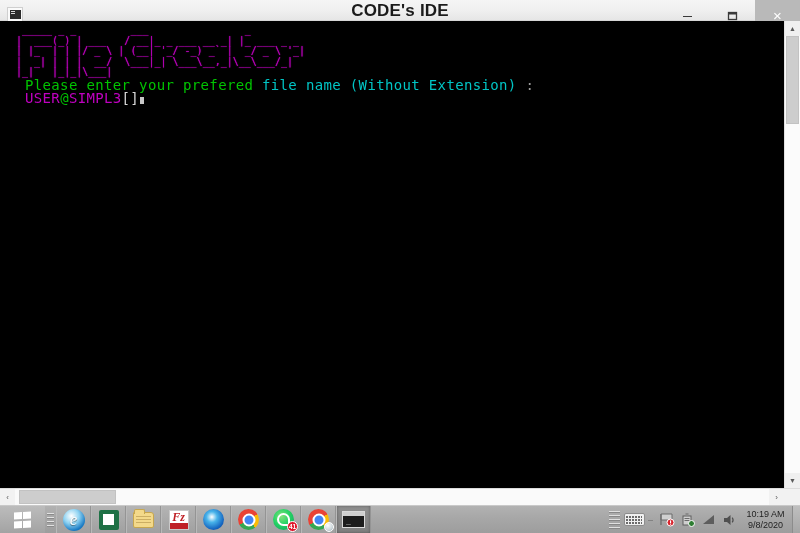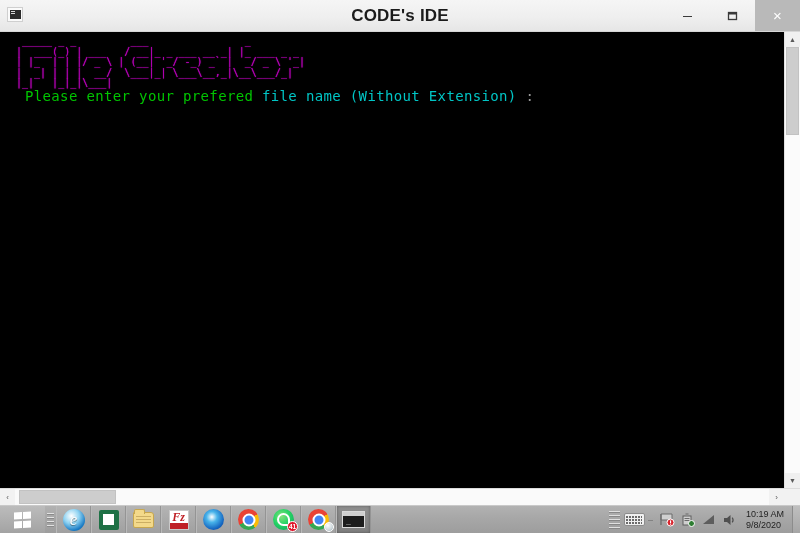--- a/index.html
+++ b/index.html
@@ -14,21 +14,21 @@
   #app-window {
     position: absolute; left: 0; top: 0;
     width: 800px; height: 505px;
     background: #ffffff;
     display: flex; flex-direction: column;
   }
 
   
   #title-bar {
     position: relative;
-    height: 32px;
+    height: 21px;
     background: linear-gradient(to bottom, #f5f5f5 0%, #efefef 55%, #e6e6e6 100%);
     border-bottom: 1px solid #d6d6d6;
     display: flex; align-items: center;
     flex: none;
   }
   #win-icon {
     position: absolute; left: 7px; top: 7px;
     width: 16px; height: 15px;
     background: #fafafa;
     border: 1px solid #cfcfcf;
@@ -340,21 +340,21 @@
     gap:1px; padding:1.5px;
   }
   #kb-icon span { background:#6b6b6b; display:block; }
   .tray-sep { color:#6f6f6f; font-size:9px; padding:0 3px; }
   .net-icon {
     width:0; height:0;
     border-left: 11px solid transparent;
     border-bottom: 9px solid #5d5d5d;
   }
   #clock {
-    text-align: left;
+    text-align: center;
     color: #1f1f1f;
     font-size: 9px;
     line-height: 11px;
     font-family: "Liberation Sans", sans-serif;
     padding: 0 5px 0 6px;
     min-width: 50px;
   }
   #show-desktop {
     width: 8px; height: 28px;
     background: linear-gradient(to bottom,#bfbfbf,#a5a5a5);
@@ -391,20 +391,21 @@
 
     <div id="terminal-screen">
       <pre id="ascii-banner"> _____ _ _         ___                _              
 |  ___(_) | ___   / __|_ _ ___ __ _| |_ ___ _ _    
 | |_  | | |/ _ \ | (__| '_/ -_) _` |  _/ _ \ '_|   
 |  _| | | |  __/  \___|_| \___\__,_|\__\___/_|     
 |_|   |_|_|\___|                                    </pre>
 
       <div class="term-line"><span class="c-green">Please enter your prefered </span><span class="c-cyan">file name (Without Extension)</span><span class="c-gray"> :</span></div>
 
+      <div class="term-line" style="margin-top:2px;"><span class="c-magenta">USER</span><span class="c-green">@</span><span class="c-magenta">SIMPL3</span><span class="c-white">[]</span><span class="c-white"></span><span id="cursor-block"></span></div>
     </div>
 
     <div id="vscroll">
       <div class="sb-arrow">▲</div>
       <div id="vscroll-track">
         <div id="vscroll-thumb"></div>
       </div>
       <div class="sb-arrow">▼</div>
     </div>
   </div>

